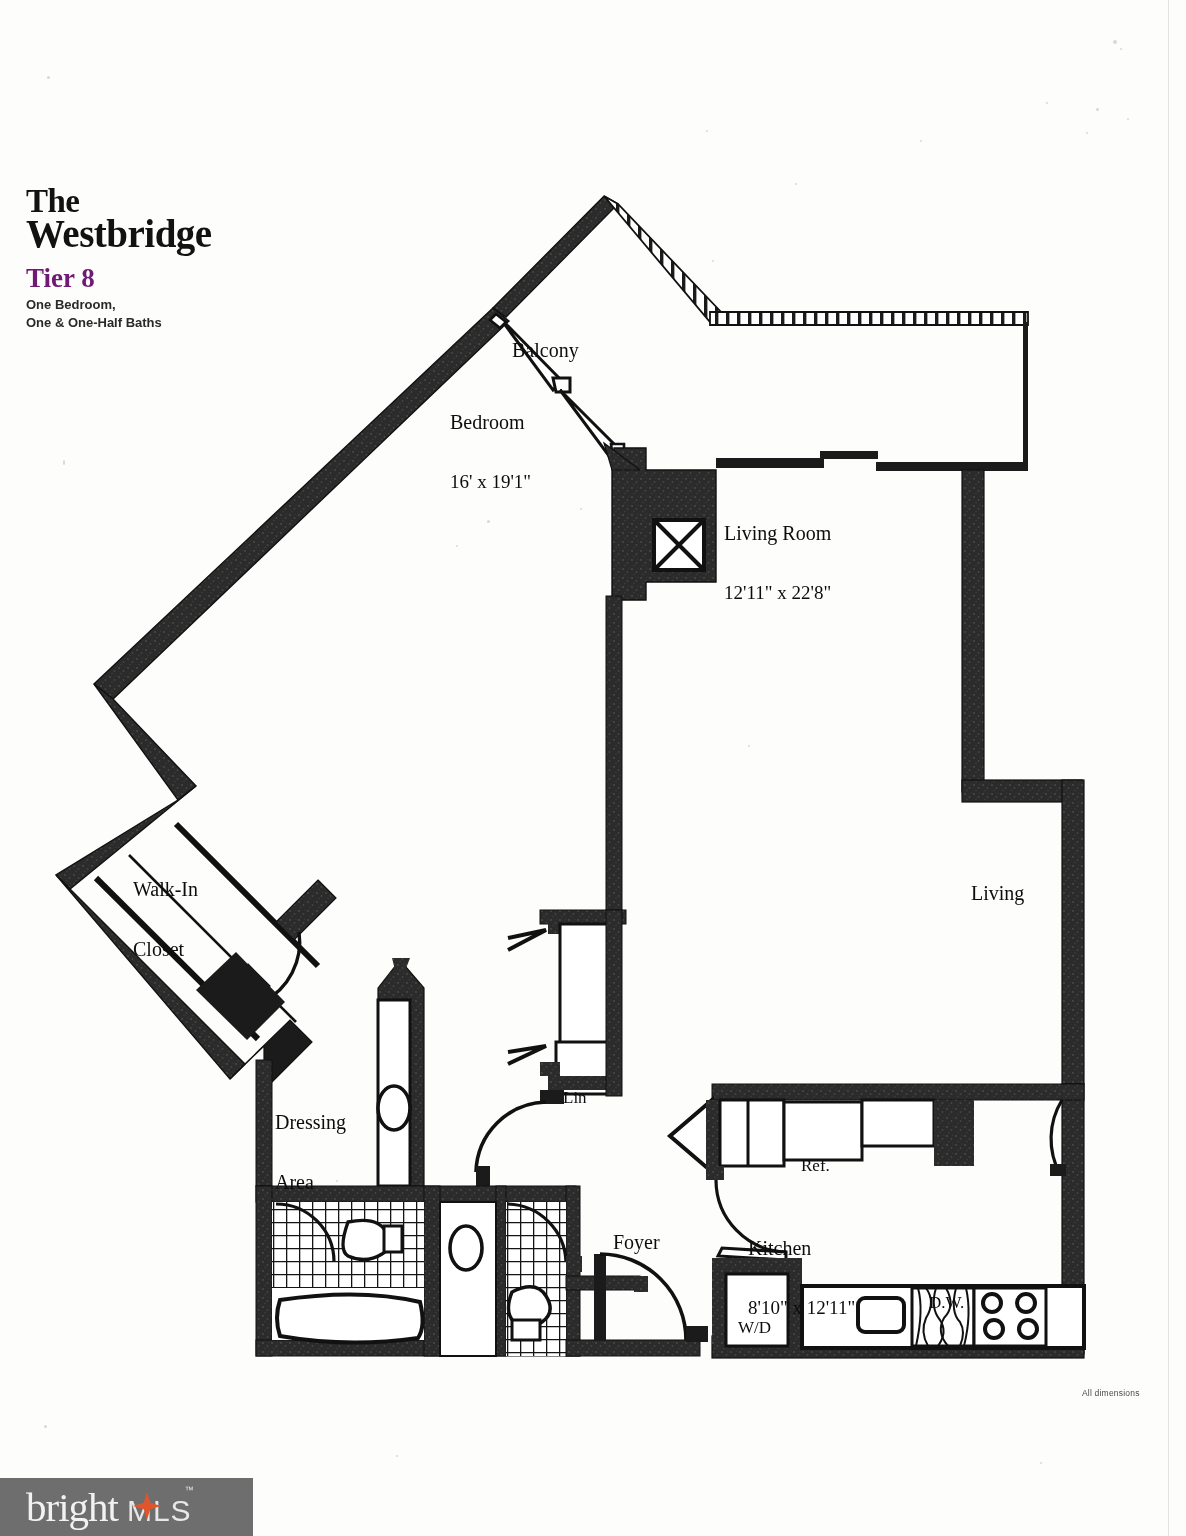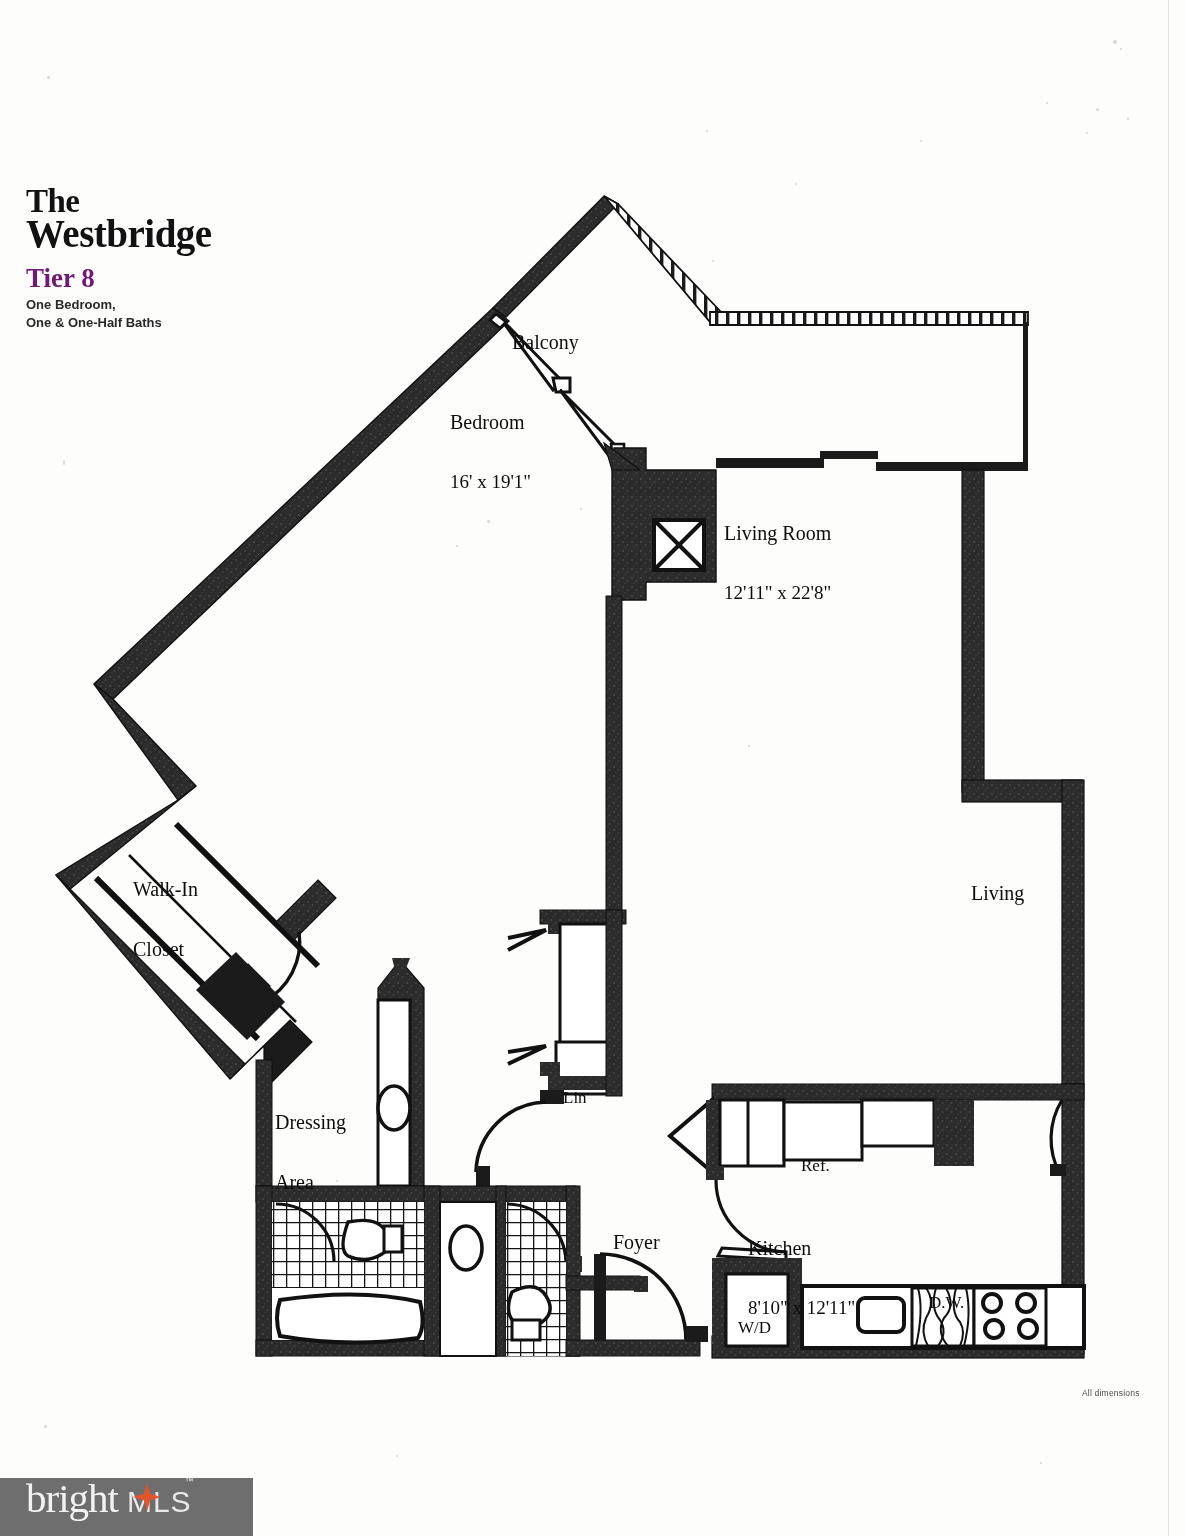--- a/index.html
+++ b/index.html
@@ -31,21 +31,21 @@
 
   
   .rlabel{
     position:absolute;font-family:"Liberation Serif",serif;
     color:#0d0d0d;white-space:pre;line-height:1.15;
   }
   .rlabel .nm{display:block;font-size:20px;}
   .rlabel .dim{display:block;font-size:19px;}
   .rlabel.small .nm{font-size:17px;}
 
-  #lbl-balcony{left:512px;top:294px;}
+  #lbl-balcony{left:512px;top:302px;}
   #lbl-bedroom{left:450px;top:374px;}
   #lbl-living{left:724px;top:485px;}
   #lbl-dining{left:971px;top:845px;}
   #lbl-walkin{left:133px;top:841px;}
   #lbl-dressing{left:275px;top:1074px;}
   #lbl-lin{left:563px;top:1051px;}
   #lbl-foyer{left:613px;top:1194px;}
   #lbl-kitchen{left:748px;top:1200px;}
   #lbl-ref{left:801px;top:1119px;}
   #lbl-wd{left:738px;top:1281px;}
@@ -53,21 +53,21 @@
 
   #fineprint{
     position:absolute;left:1082px;top:1388px;
     font-family:"Liberation Sans",sans-serif;font-size:8.5px;color:#4a4a4a;
     letter-spacing:.2px;white-space:nowrap;
   }
 
   
   #watermark{
     position:absolute;left:0px;top:1478px;width:253px;height:58px;
-    background:#6e6e6e;display:flex;
+    background:#6e6e6e;display:flex;align-items:center;
   }
   #wm-inner{position:relative;display:flex;align-items:baseline;padding-left:26px;}
   #wm-bright{
     font-family:"Liberation Serif",serif;font-size:41px;color:#f2f2f2;
     letter-spacing:-1px;line-height:1;
   }
   #wm-mls{
     font-family:"Liberation Sans",sans-serif;font-size:30px;color:#e8e8e8;
     letter-spacing:1px;margin-left:9px;
   }

